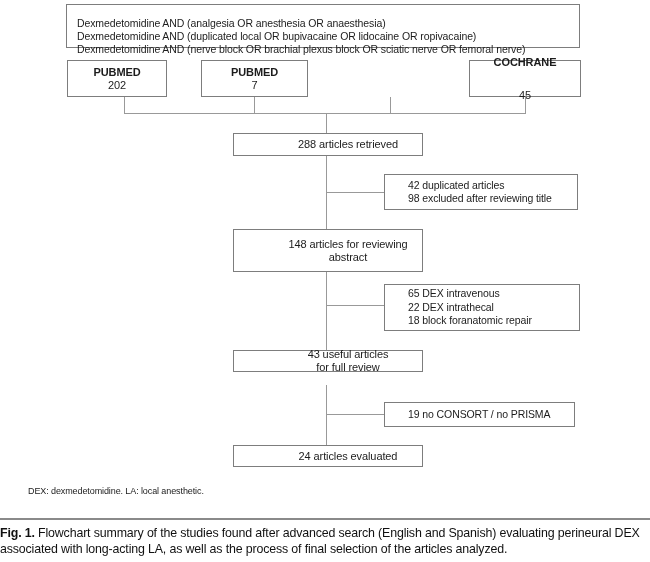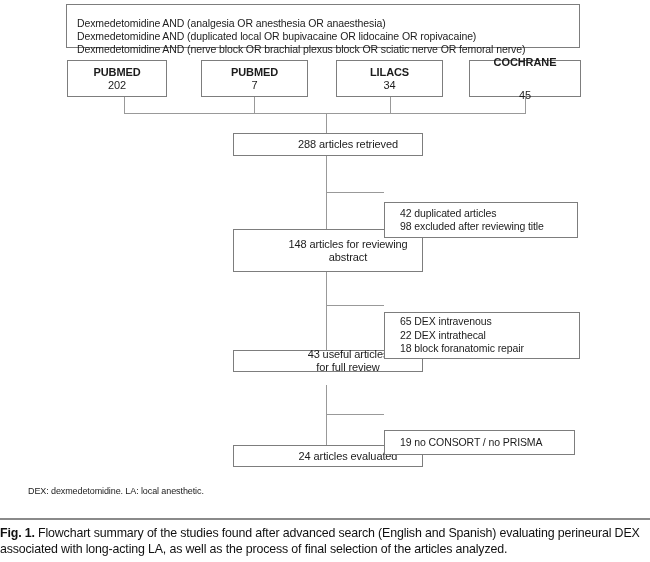--- a/index.html
+++ b/index.html
@@ -34,24 +34,23 @@
   .db-name{font-weight:bold;}
   .main-box{
     left:233px;width:190px;
     display:flex;flex-direction:column;
     align-items:center;justify-content:center;
     font-size:11px;line-height:13px;text-align:center;padding-left:40px;
   }
   .side-box{
     left:384px;
     display:flex;flex-direction:column;justify-content:center;
-    padding-left:15px;box-sizing:border-box;
+    padding-left:23px;box-sizing:border-box;
     font-size:10.5px;line-height:13.5px;
     white-space:nowrap;
-    margin-top:28px;
   }
   .footnote{
     position:absolute;left:28px;top:486px;
     font-size:9px;color:#222222;
   }
   .separator{
     position:absolute;left:0;top:518px;width:650px;height:2px;
     background:#8a8a8a;
   }
   .caption{
@@ -72,24 +71,20 @@
     <div>Dexmedetomidine AND (nerve block OR brachial plexus block OR sciatic nerve OR femoral nerve)</div>
   </div>
 
   <div class="box db-box" style="left:67px;width:100px;">
     <div class="db-name">PUBMED</div>
     <div class="db-count">202</div>
   </div>
   <div class="box db-box" style="left:201px;width:107px;">
     <div class="db-name">PUBMED</div>
     <div class="db-count">7</div>
-  </div>
-  <div class="box db-box" style="left:336px;width:107px;">
-    <div class="db-name">LILACS</div>
-    <div class="db-count">34</div>
   </div>
   <div class="box db-box" style="left:469px;width:112px;gap:20px;">
     <div class="db-name">COCHRANE</div>
     <div class="db-count">45</div>
   </div>
 
   <div class="line" style="left:124px;top:97px;width:1px;height:16px;"></div>
   <div class="line" style="left:254px;top:97px;width:1px;height:16px;"></div>
   <div class="line" style="left:390px;top:97px;width:1px;height:16px;"></div>
   <div class="line" style="left:525px;top:97px;width:1px;height:16px;"></div>

